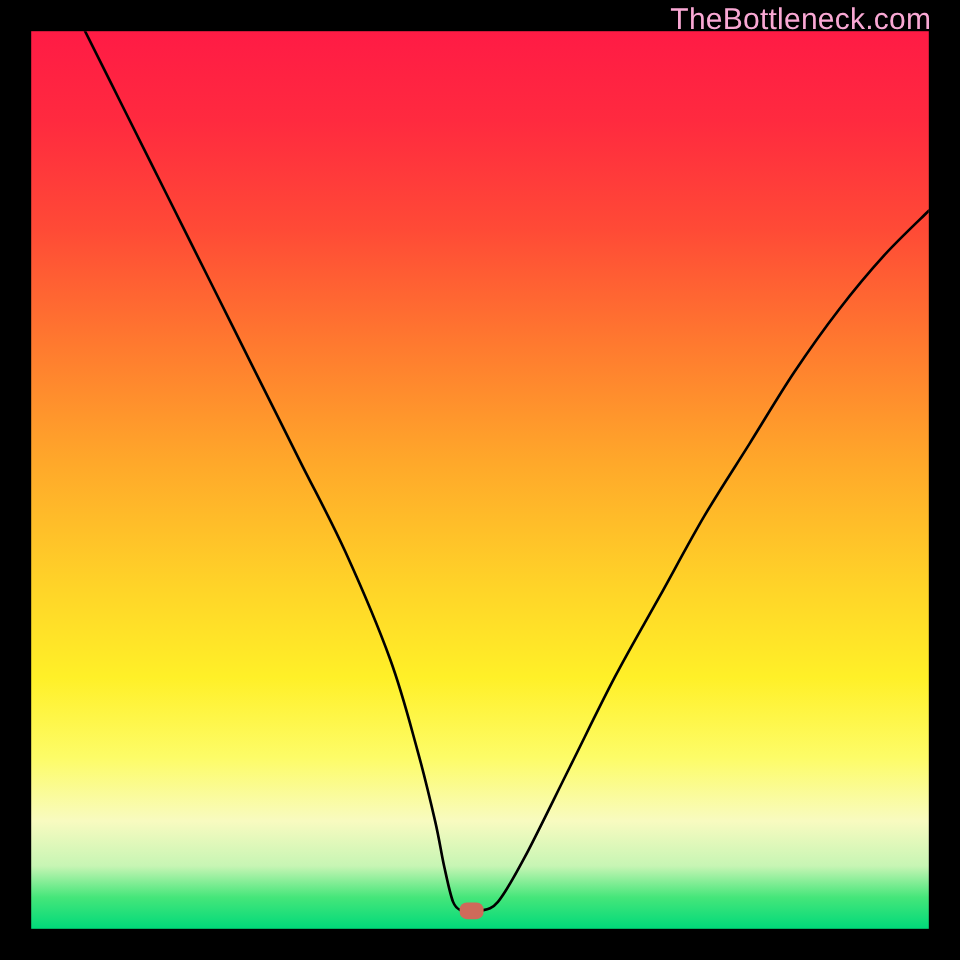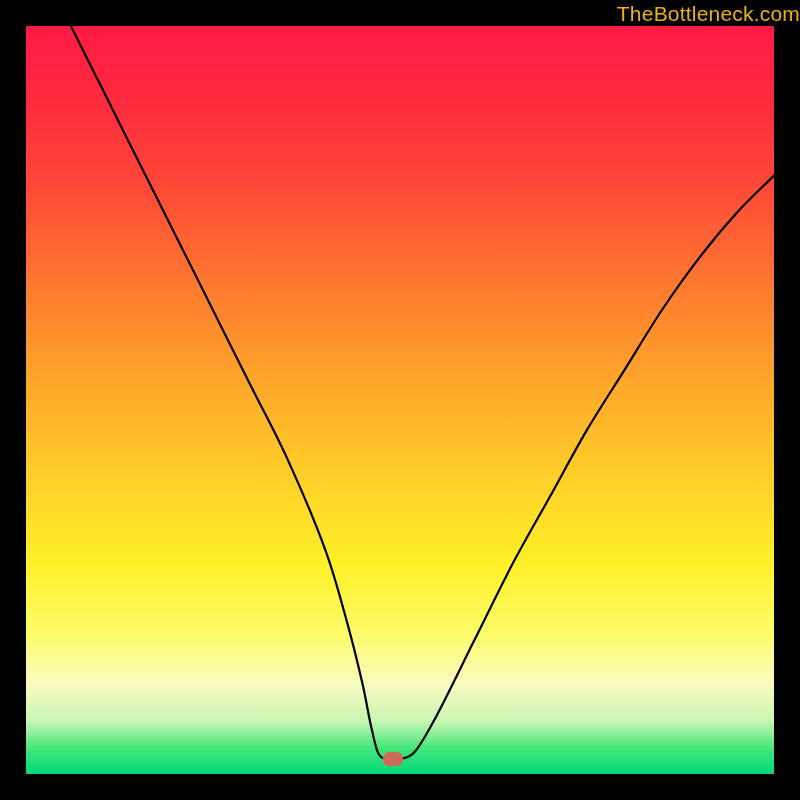--- a/index.html
+++ b/index.html
@@ -50,23 +50,23 @@
     position: absolute;
     width: 20px;
     height: 14px;
     background: #cf6a5a;
     border-radius: 6px;
     transform: translate(-50%, -50%);
   }
   .watermark {
     position: absolute;
     top: 2px;
-    right: 0;
-    color: #eab308;
-    font-size: 21px;
+    right: 24px;
+    color: #f9a8d4;
+    font-size: 25px;
     letter-spacing: 0.2px;
   }
 </style>
 </head>
 <body>
 <div class="frame">
   <div class="plot-area">
     <svg class="curve-svg" viewBox="0 0 748 748" preserveAspectRatio="none">
       <path id="curvePath" d="M 44.88 0.00 C 49.87 9.97, 63.58 37.40, 74.80 59.84 C 86.02 82.28, 99.73 109.71, 112.20 134.64 C 124.67 159.57, 137.13 184.51, 149.60 209.44 C 162.07 234.37, 174.53 259.31, 187.00 284.24 C 199.47 309.17, 211.93 334.11, 224.40 359.04 C 236.87 383.97, 249.33 406.41, 261.80 433.84 C 274.27 461.27, 289.23 496.17, 299.20 523.60 C 309.17 551.03, 315.41 575.96, 321.64 598.40 C 327.87 620.84, 332.86 642.03, 336.60 658.24 C 340.34 674.45, 341.59 684.42, 344.08 695.64 C 346.57 706.86, 349.07 719.33, 351.56 725.56 C 354.05 731.79, 356.55 731.79, 359.04 733.04 C 361.53 734.29, 364.03 733.04, 366.52 733.04 C 369.01 733.04, 370.26 734.29, 374.00 733.04 C 377.74 731.79, 382.73 733.04, 388.96 725.56 C 395.19 718.08, 401.43 706.86, 411.40 688.16 C 421.37 669.46, 436.33 638.29, 448.80 613.36 C 461.27 588.43, 473.73 562.25, 486.20 538.56 C 498.67 514.87, 511.13 493.68, 523.60 471.24 C 536.07 448.80, 548.53 425.11, 561.00 403.92 C 573.47 382.73, 585.93 364.03, 598.40 344.08 C 610.87 324.13, 623.33 302.94, 635.80 284.24 C 648.27 265.54, 660.73 248.09, 673.20 231.88 C 685.67 215.67, 698.13 200.71, 710.60 187.00 C 723.07 173.29, 741.77 155.83, 748.00 149.60" fill="none" stroke="#000000" stroke-width="2.2" stroke-linecap="round" stroke-linejoin="round"></path>
     </svg>

